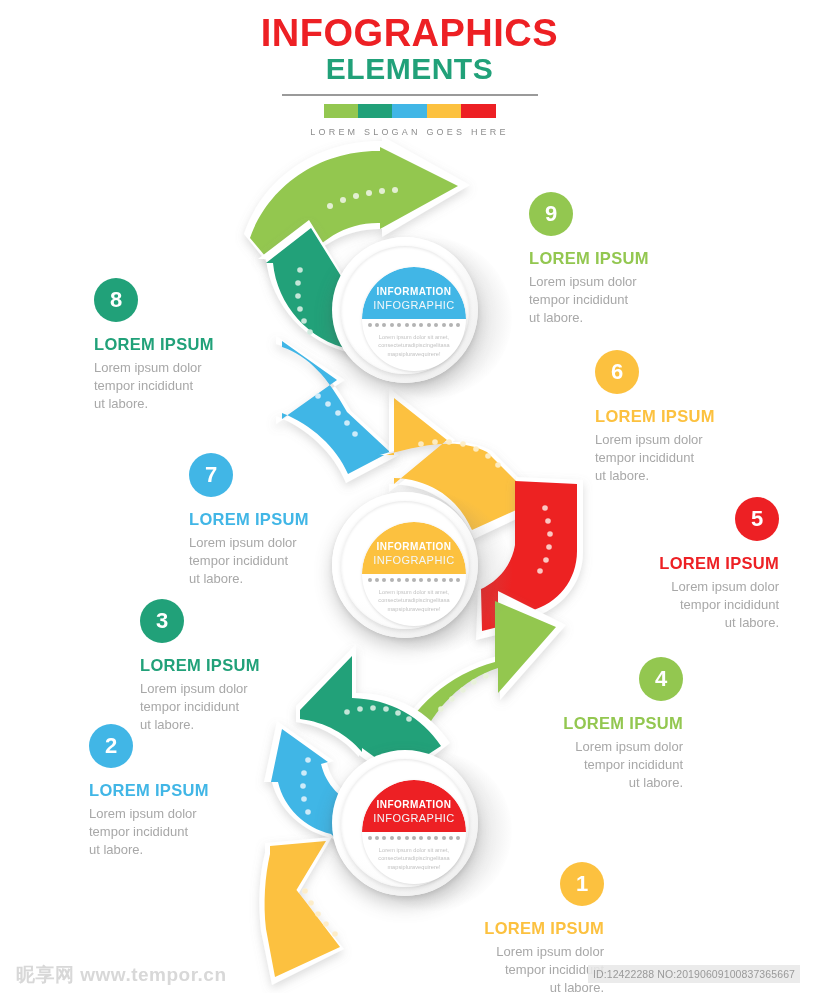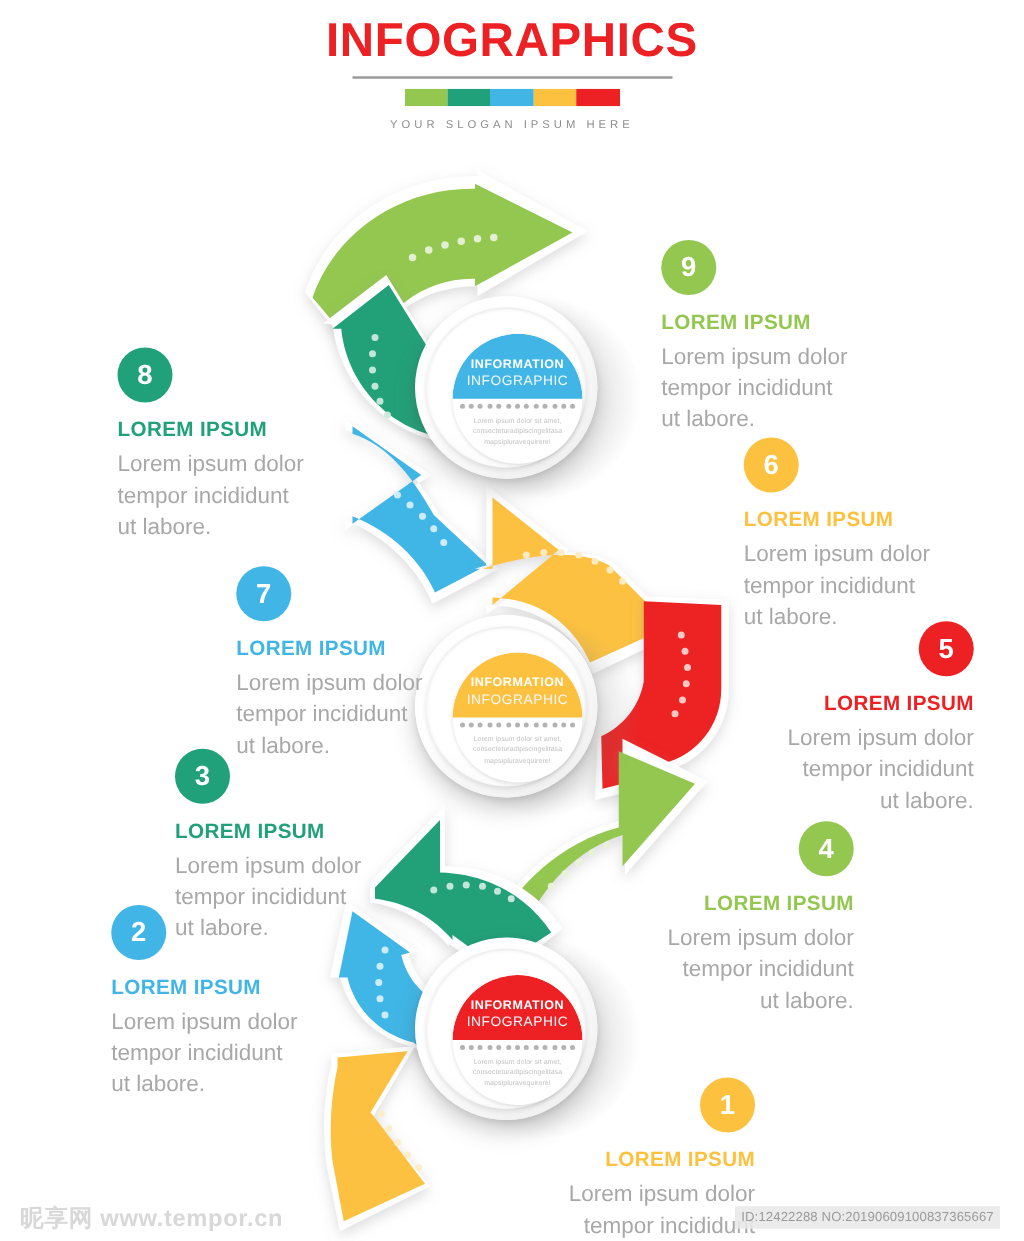--- a/index.html
+++ b/index.html
@@ -86,21 +86,21 @@
     color: #ffffff; font-size: 22px; font-weight: bold;
     display: flex; align-items: center; justify-content: center;
     line-height: 1;
   }
   .item.align-right .badge { margin-left: auto; }
   .item-title {
     margin-top: 13px; font-size: 16.5px; font-weight: bold; letter-spacing: .3px;
     line-height: 1.1;
   }
   .item-desc {
-    margin-top: 6px; font-size: 18px; color: #a8a8a8; line-height: 1.38;
+    margin-top: 6px; font-size: 13px; color: #a8a8a8; line-height: 1.38;
     white-space: pre-line;
   }
   .item.align-right { text-align: right; }
   .item.align-left { text-align: left; }
 
   
   .wm-logo {
     position: absolute; left: 16px; top: 962px;
     font-size: 19px; font-weight: bold; color: #d8d8d8;
     letter-spacing: .5px; white-space: nowrap;
@@ -112,29 +112,30 @@
     white-space: nowrap; letter-spacing: .1px;
   }
 </style>
 </head>
 <body>
 
 <div id="stage">
 
   <div class="header">
     <div class="title-main" style="color: rgb(237, 32, 36);">INFOGRAPHICS</div>
+    <div class="title-sub" style="color: rgb(33, 161, 121);">ELEMENTS</div>
     <div class="title-rule"></div>
     <div class="swatch-bar" id="swatch-bar">
         <span style="background: rgb(147, 199, 80);"></span>
         <span style="background: rgb(33, 161, 121);"></span>
         <span style="background: rgb(65, 182, 230);"></span>
         <span style="background: rgb(252, 193, 63);"></span>
         <span style="background: rgb(237, 32, 36);"></span>
       </div>
-    <div class="slogan">YOUR SLOGAN IPSUM HERE</div>
+    <div class="slogan">LOREM SLOGAN GOES HERE</div>
   </div>
 
   <svg class="arrow-layer" viewBox="0 0 819 993">
     <defs>
       <filter id="softshadow" x="-30%" y="-30%" width="160%" height="160%">
         <feDropShadow dx="0" dy="4" stdDeviation="5" flood-color="#8a8a8a" flood-opacity="0.30"></feDropShadow>
       </filter>
     </defs>
 
     <g filter="url(#softshadow)">

